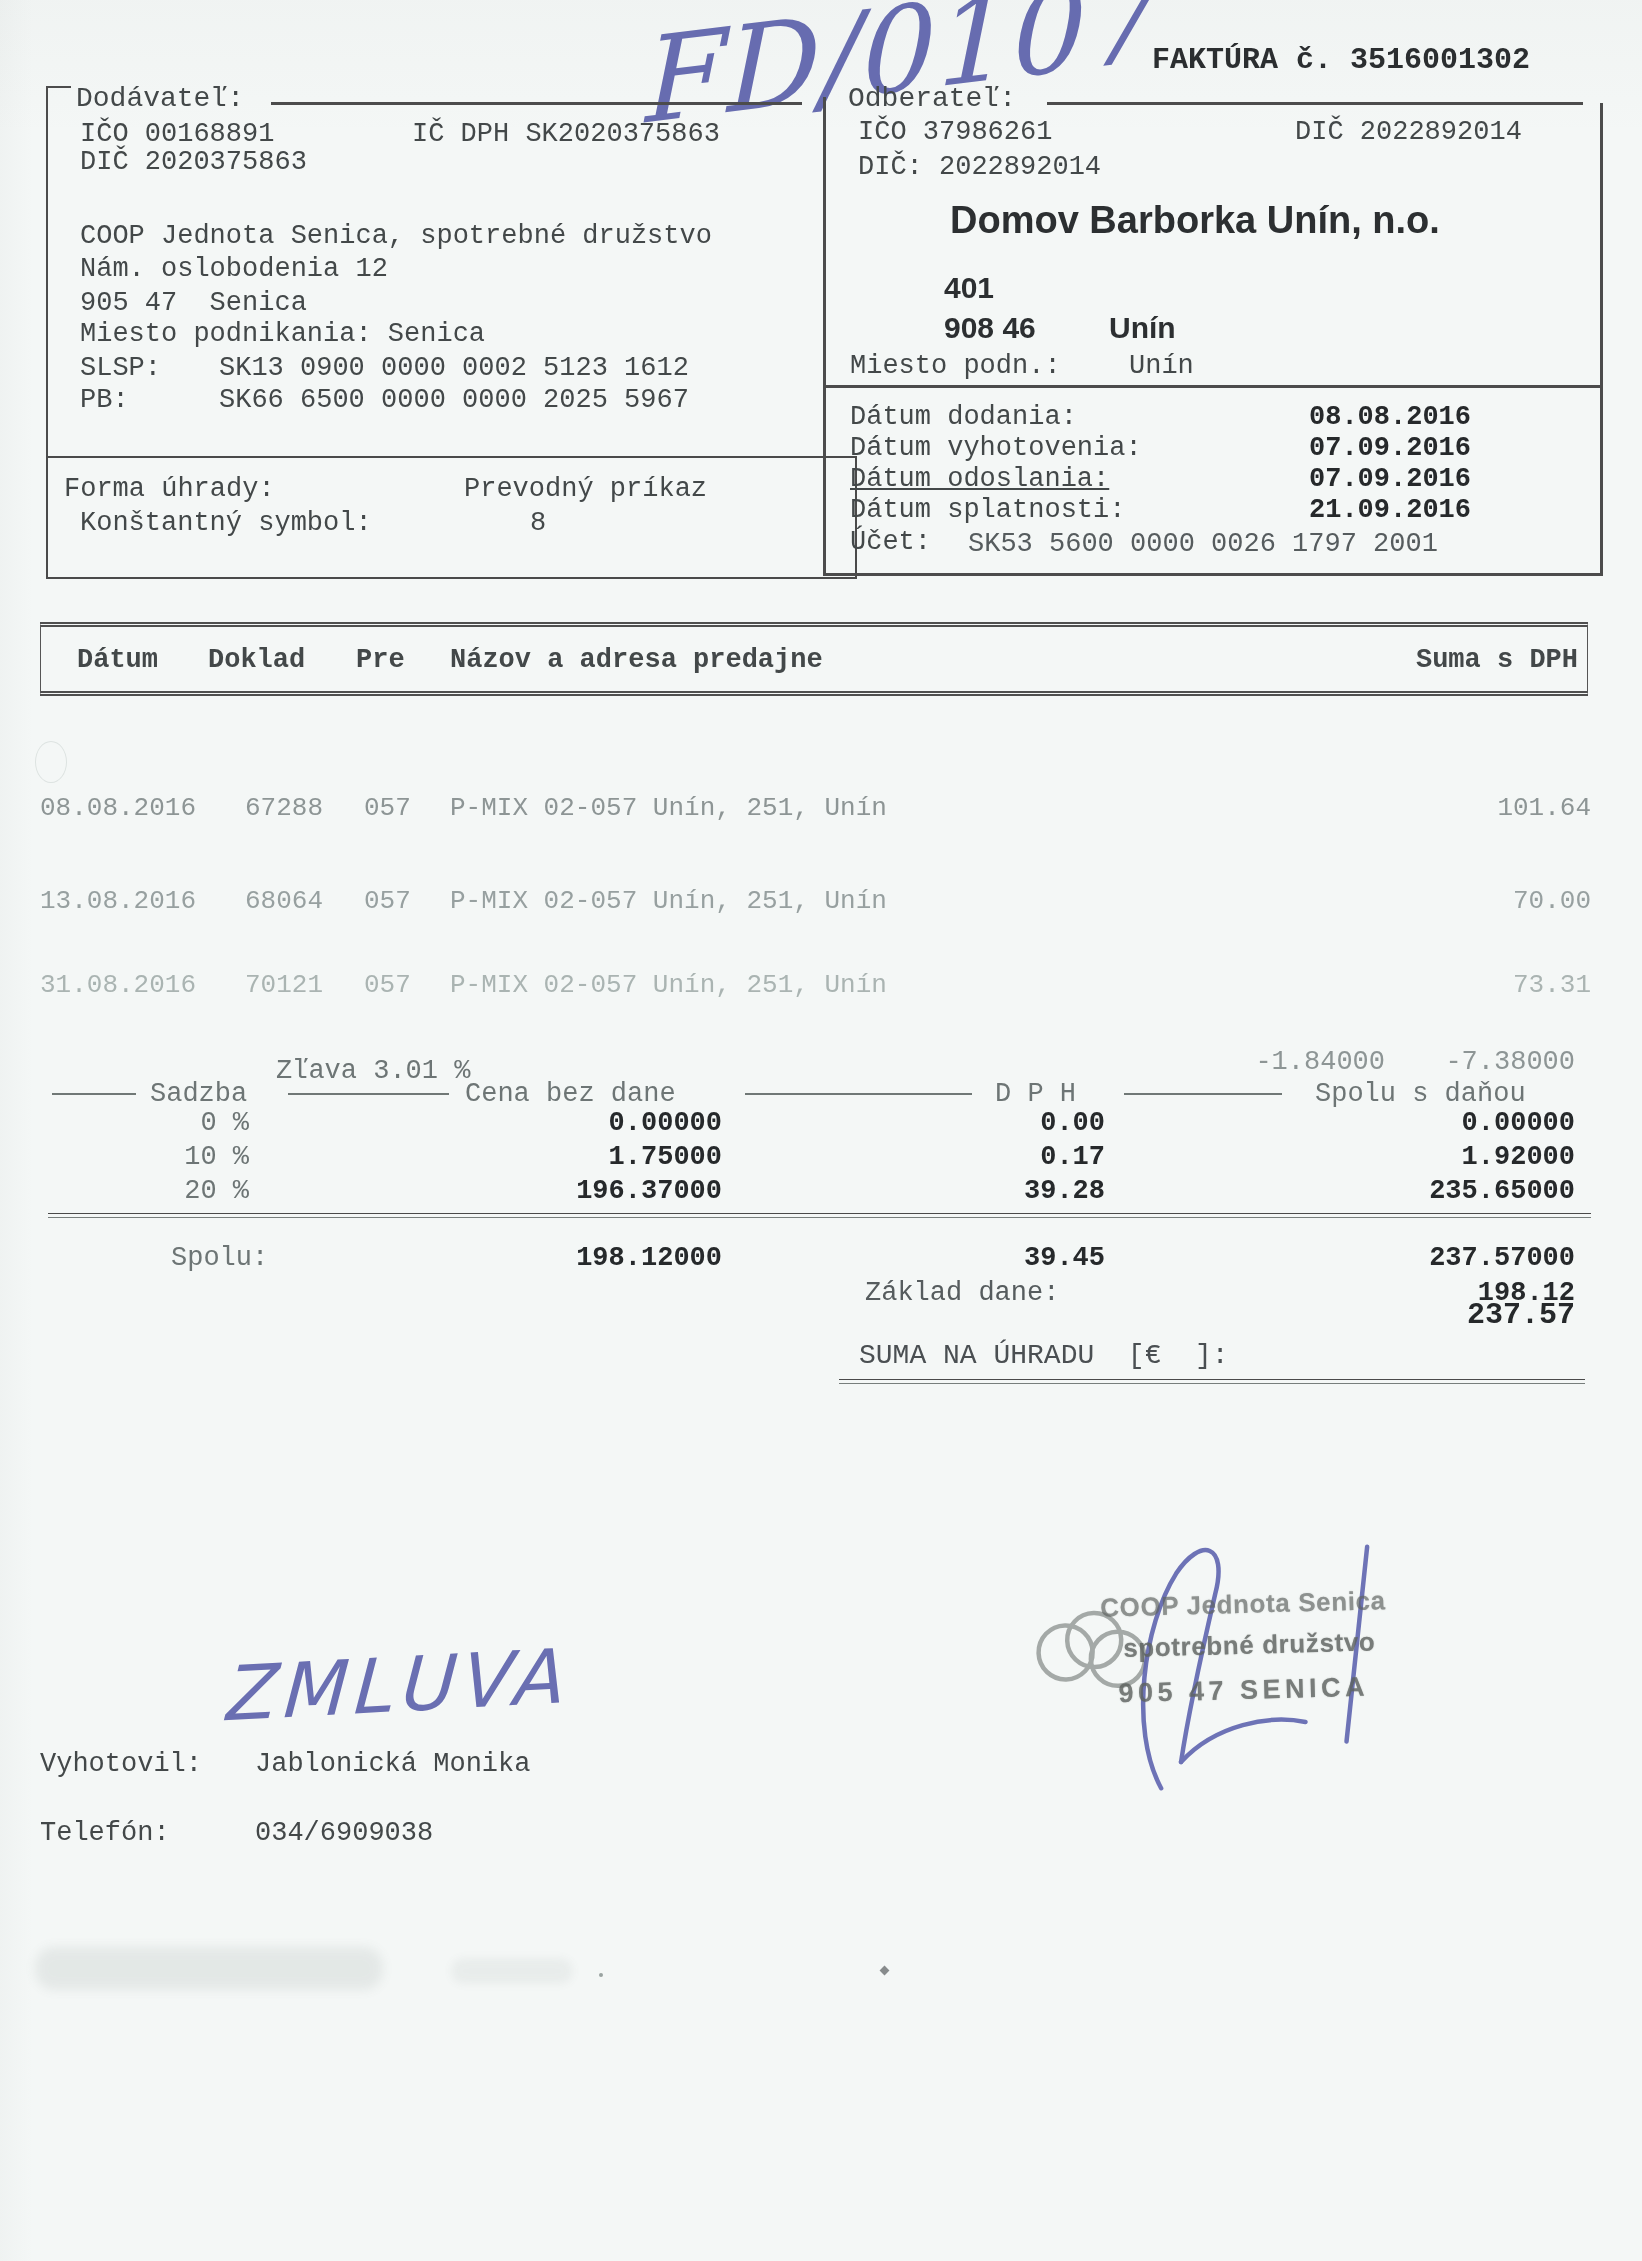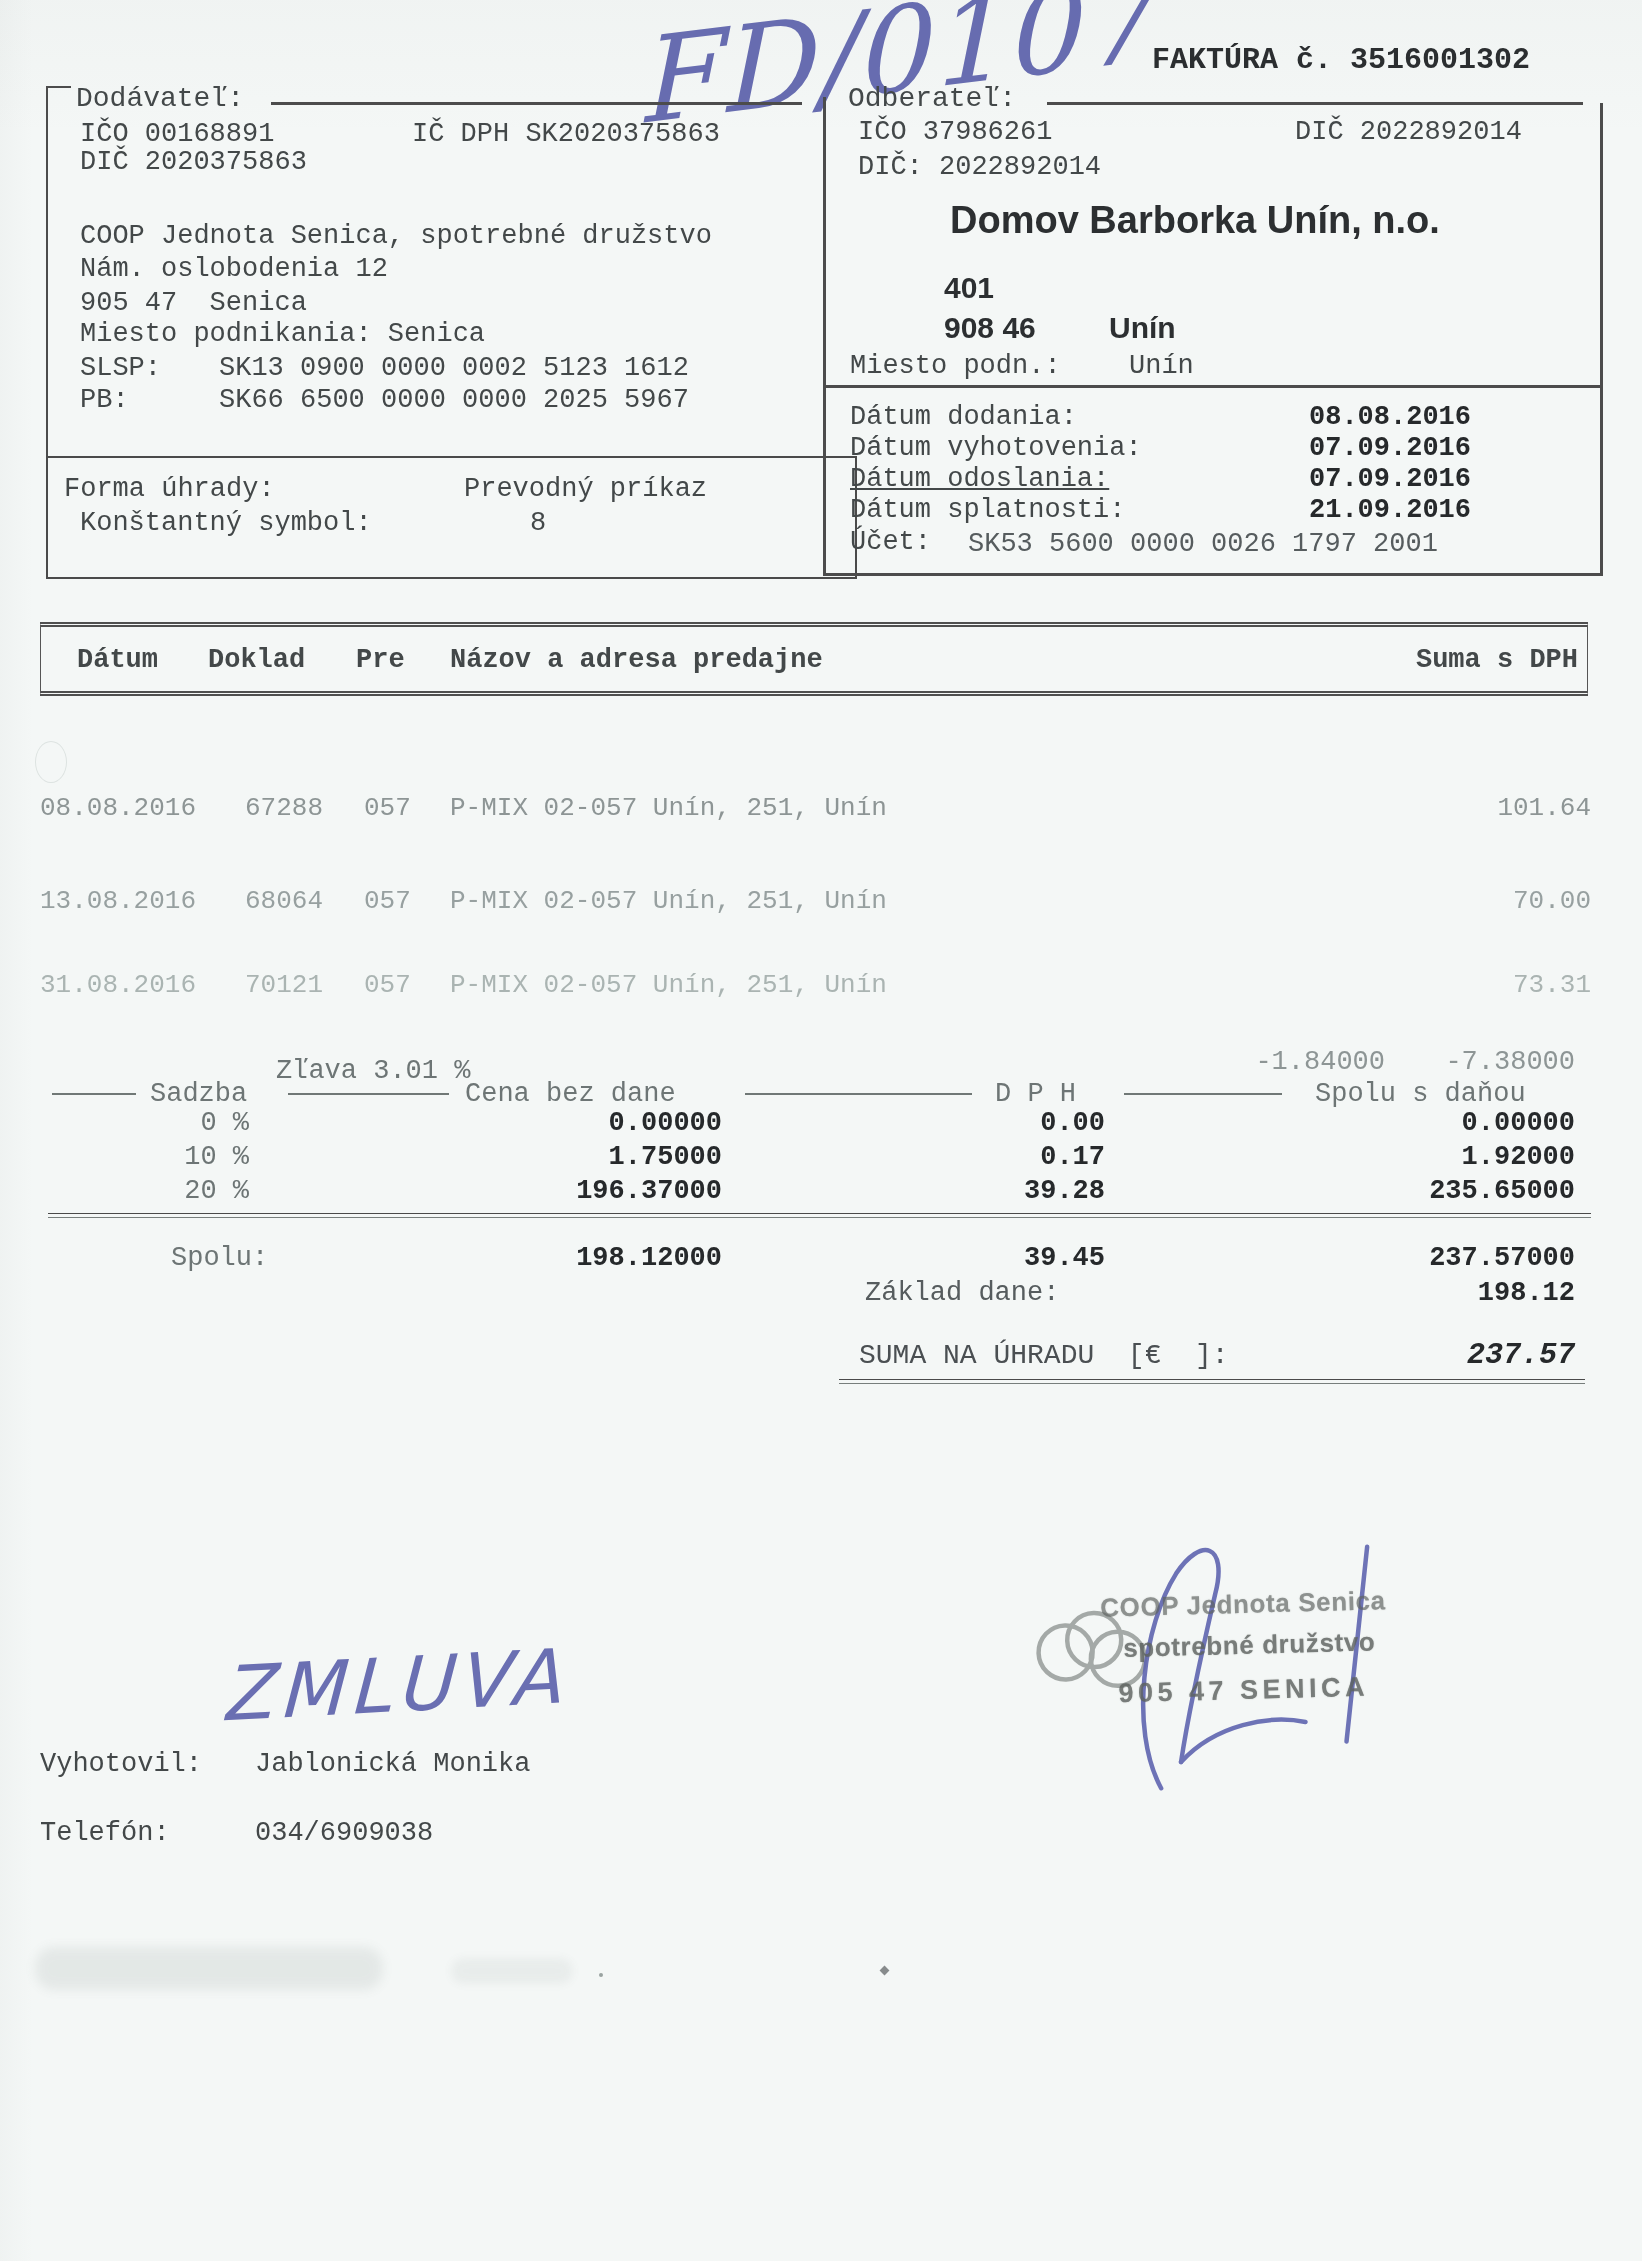--- a/index.html
+++ b/index.html
@@ -146,21 +146,21 @@
 
   <div class="t gray" style="left:171px;top:1244px;">Spolu:</div>
   <div class="t dark num" style="left:509px;top:1244px;width:213px;">198.12000</div>
   <div class="t dark num" style="left:928px;top:1244px;width:177px;">39.45</div>
   <div class="t dark num" style="left:1346px;top:1244px;width:229px;">237.57000</div>
 
   <div class="t mid" style="left:865px;top:1279px;">Základ dane:</div>
   <div class="t dark num" style="left:1346px;top:1279px;width:229px;">198.12</div>
 
   <div class="t s44" style="left:859px;top:1341px;color:#4a4f52;">SUMA NA ÚHRADU  [€  ]:</div>
-  <div class="t dark num" style="left:1346px;top:1339px;width:229px;font-size:30px;font-style:italic;">237.57</div>
+  <div class="t dark num" style="left:1346px;top:1299px;width:229px;font-size:30px;">237.57</div>
   <div class="dbl" style="left:839px;top:1379px;width:746px;"></div>
 
   <div class="artifact" style="left:992px;top:1533px;width:425px;height:283px;transform:rotate(-1.5deg);">
     <svg width="425" height="283" style="position:absolute;left:0;top:0;" viewBox="0 0 660 440">
       <g stroke="#8a908d" stroke-width="7" fill="none" opacity="0.75">
         <circle cx="115" cy="180" r="42"></circle>
         <circle cx="160" cy="162" r="42"></circle>
         <circle cx="196" cy="192" r="42"></circle>
       </g>
       <g stroke="#5f64b0" stroke-width="7" fill="none" stroke-linecap="round" opacity="0.9">

